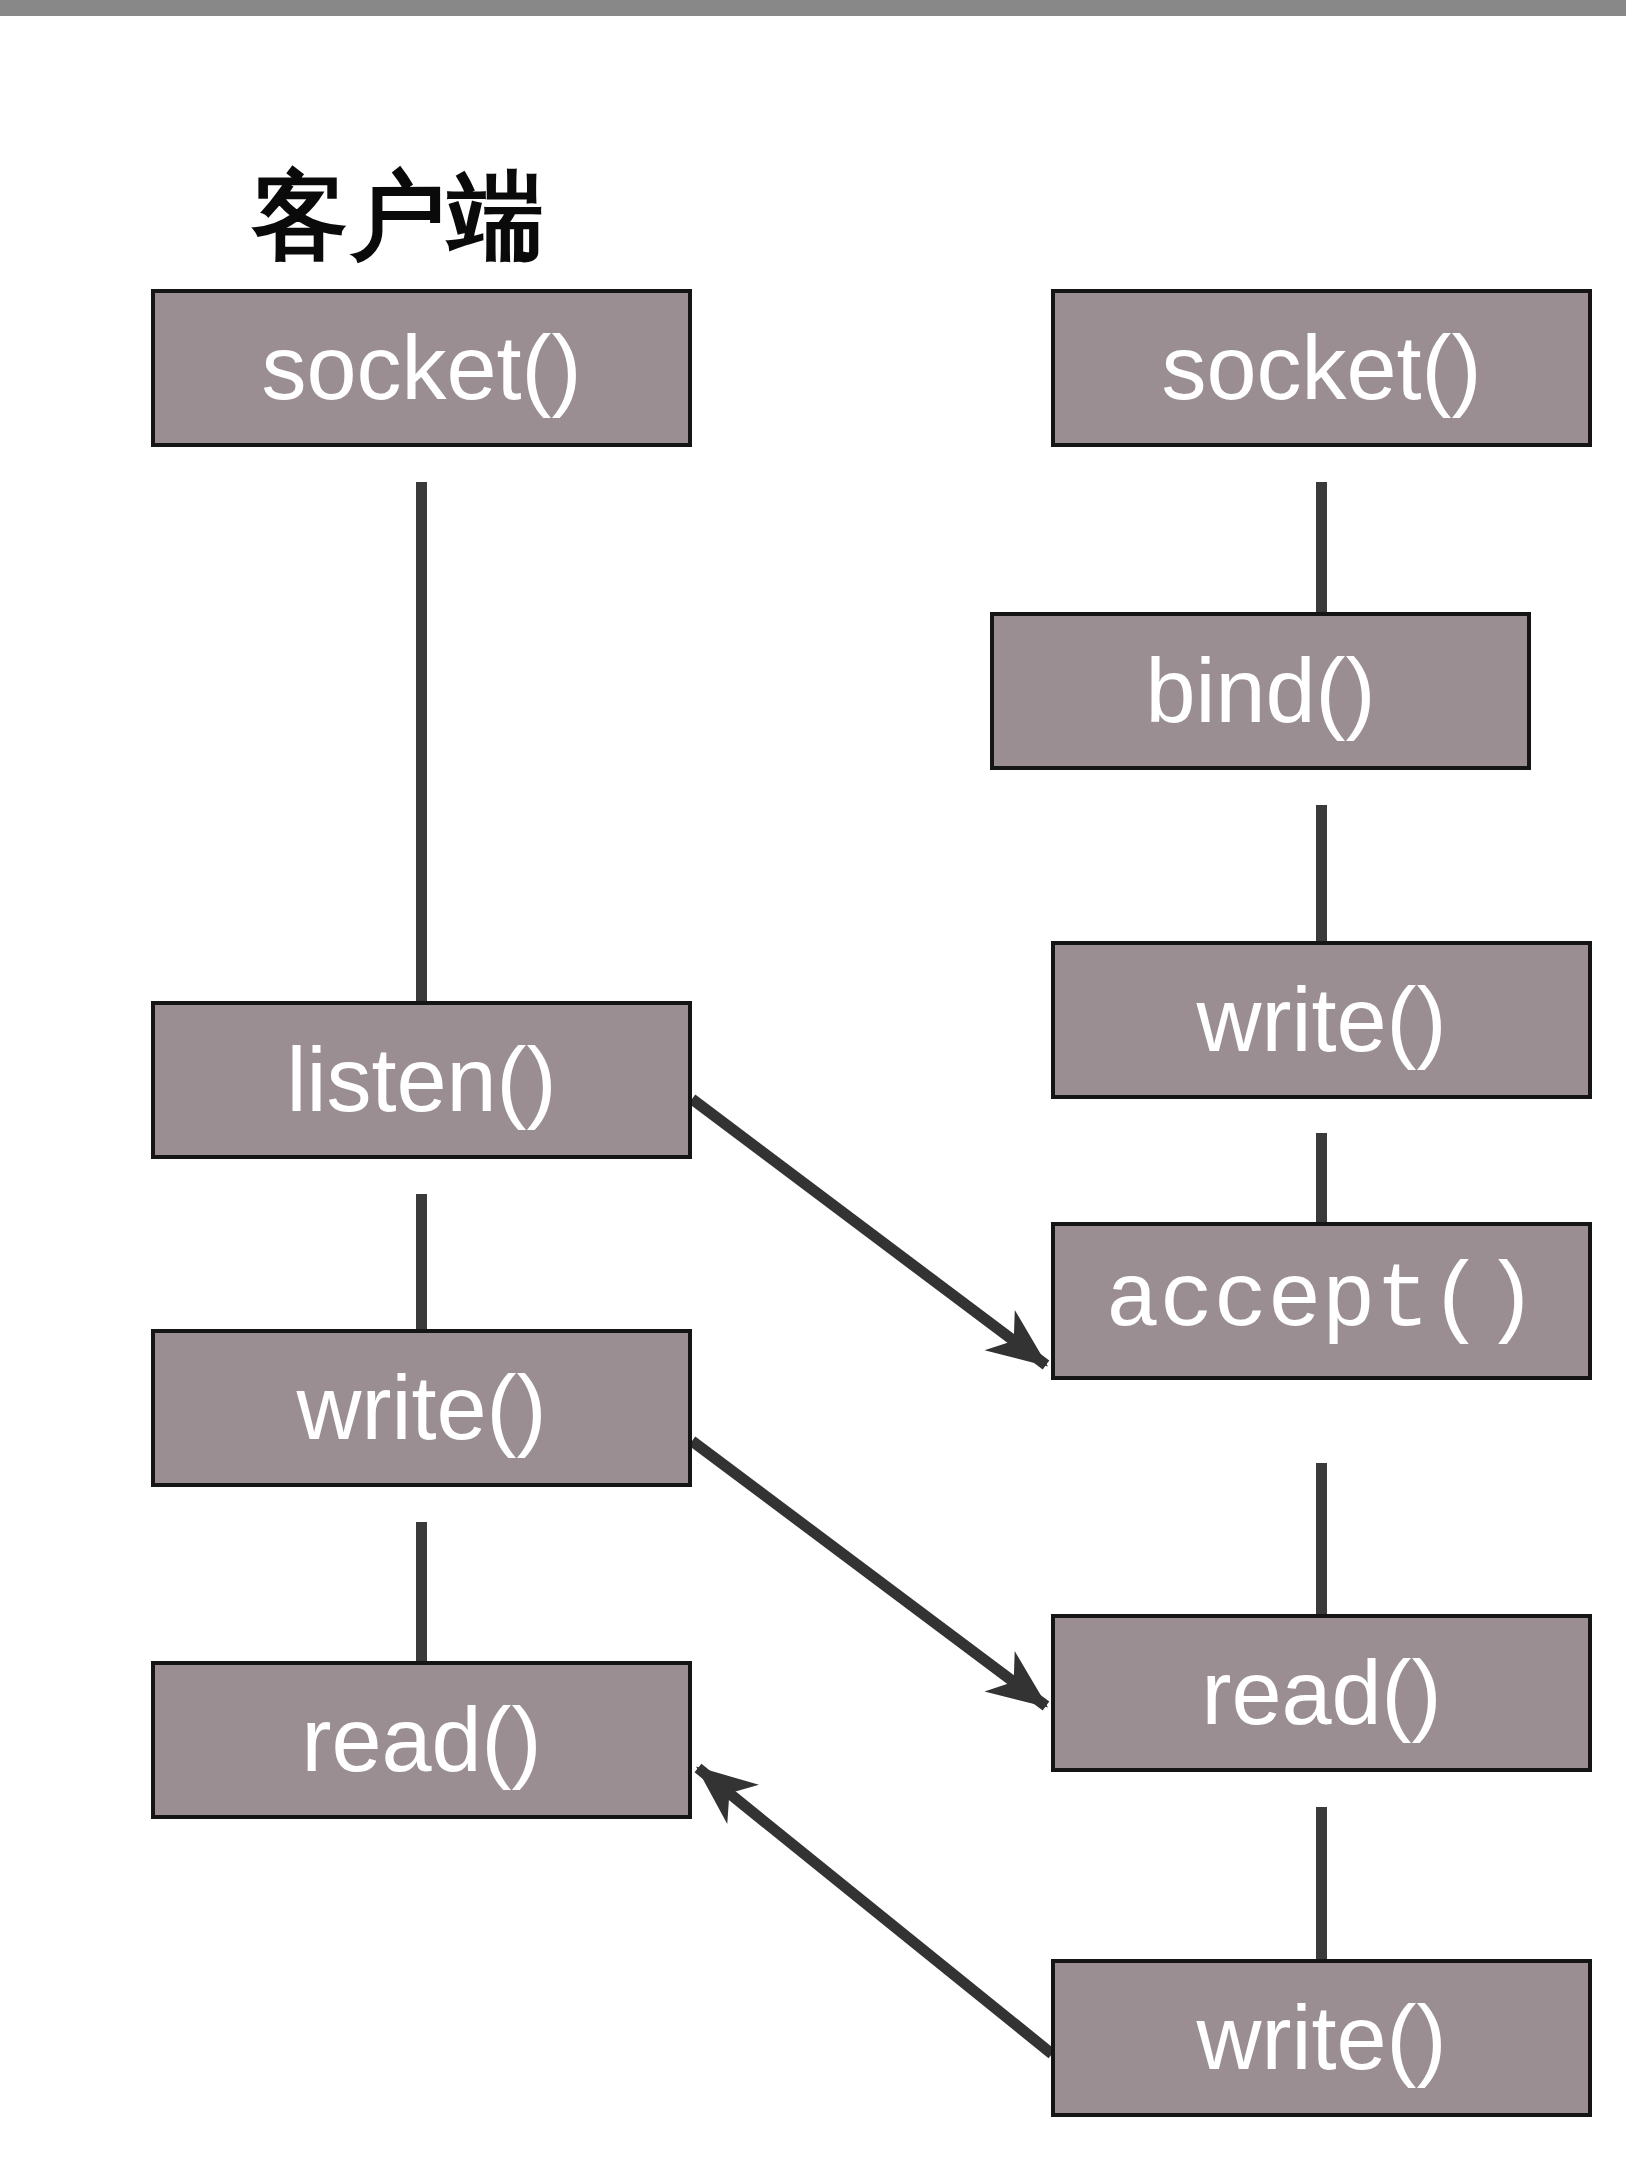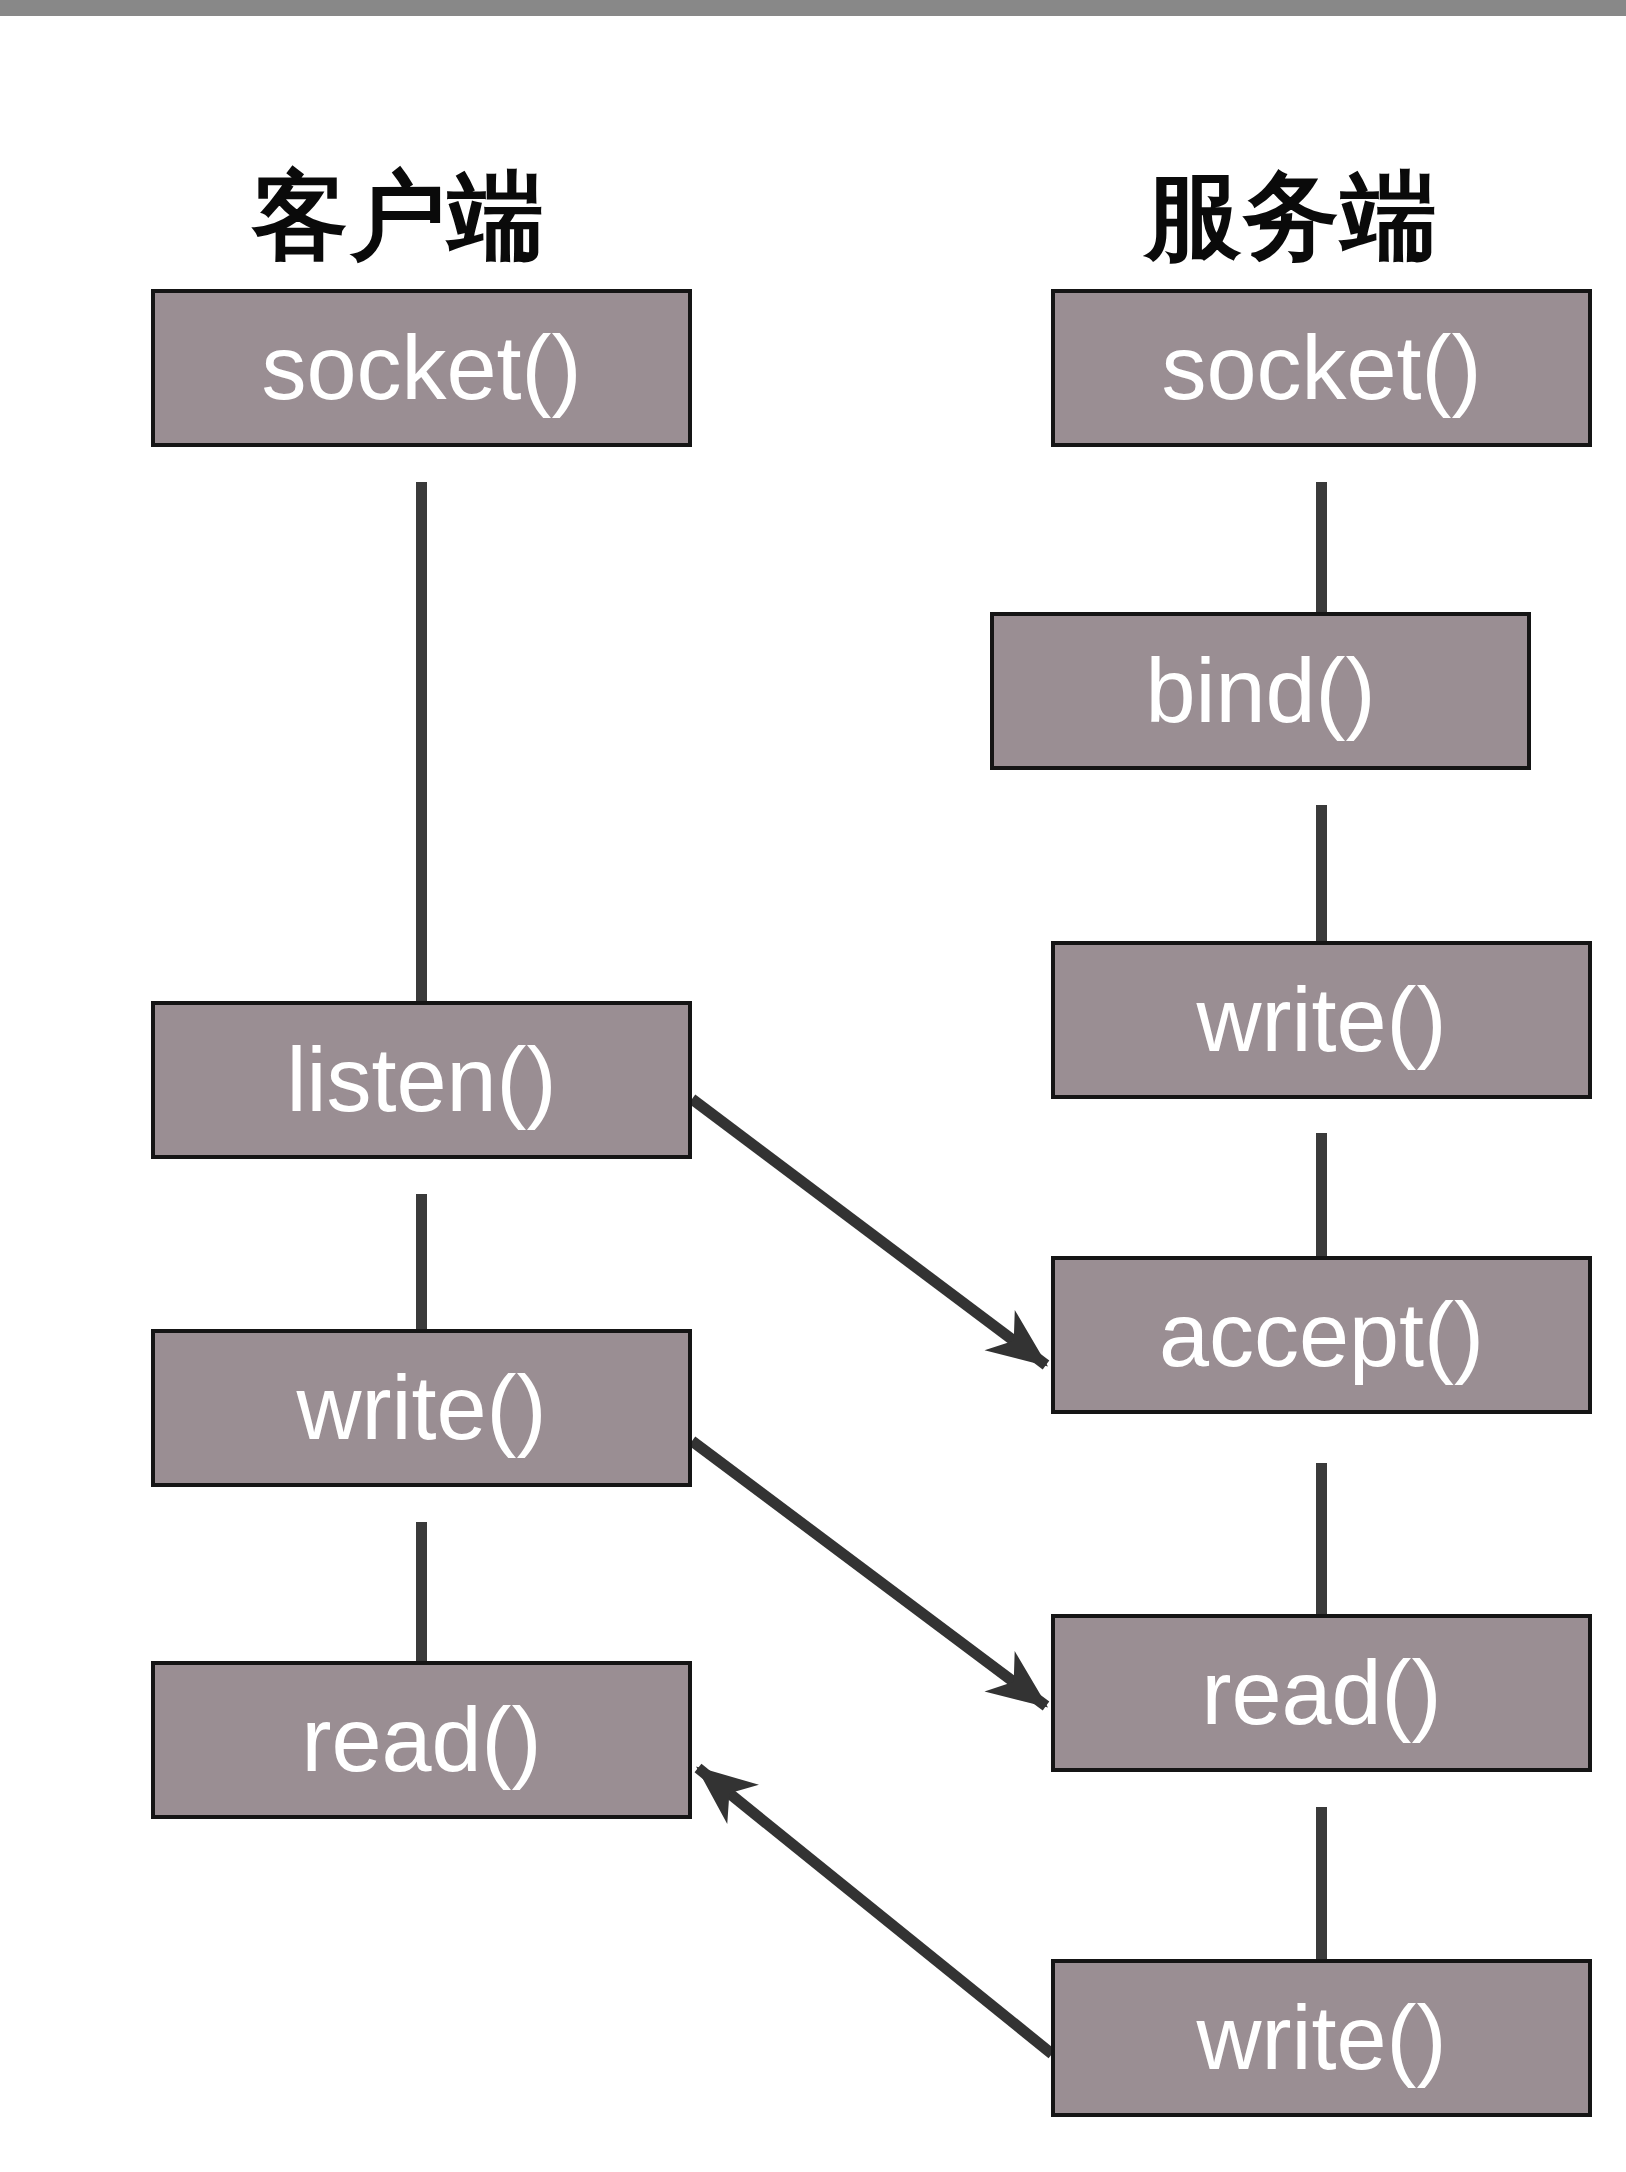--- a/index.html
+++ b/index.html
@@ -48,21 +48,20 @@
     <line x1="1321.5" y1="1117" x2="1321.5" y2="1257" stroke="var(--connector)" stroke-width="11"></line>
     <line x1="1321.5" y1="1447" x2="1321.5" y2="1600" stroke="var(--connector)" stroke-width="11"></line>
     <line x1="1321.5" y1="1791" x2="1321.5" y2="1945" stroke="var(--connector)" stroke-width="11"></line>
 
     <line x1="692" y1="1083" x2="1046" y2="1349" stroke="var(--arrow)" stroke-width="11" marker-end="url(#arrowhead)"></line>
     <line x1="692" y1="1425" x2="1046" y2="1690" stroke="var(--arrow)" stroke-width="11" marker-end="url(#arrowhead)"></line>
     <line x1="1052" y1="2038" x2="698" y2="1752" stroke="var(--arrow)" stroke-width="11" marker-end="url(#arrowhead)"></line>
   </svg>
 
   <div class="col-title" style="left:399px; top:152px;">客户端</div>
-  <div class="col-title" style="left:1292px; top:152px;">服务端</div>
 
   <div class="box" style="left:151px; top:273px;">
     <span>socket()</span>
   </div>
   <div class="box" style="left:151px; top:985px;">
     <span>listen()</span>
   </div>
   <div class="box" style="left:151px; top:1313px;">
     <span>write()</span>
   </div>
@@ -72,21 +71,21 @@
 
   <div class="box" style="left:1051px; top:273px;">
     <span>socket()</span>
   </div>
   <div class="box" style="left:990px; top:596px;">
     <span>bind()</span>
   </div>
   <div class="box" style="left:1051px; top:925px;">
     <span>write()</span>
   </div>
-  <div class="box" style="left:1051px; top:1240px;">
+  <div class="box" style="left:1051px; top:1206px;font-family:Liberation Mono, monospace;">
     <span>accept()</span>
   </div>
   <div class="box" style="left:1051px; top:1598px;">
     <span>read()</span>
   </div>
   <div class="box" style="left:1051px; top:1943px;">
     <span>write()</span>
   </div>
 
 </div>

